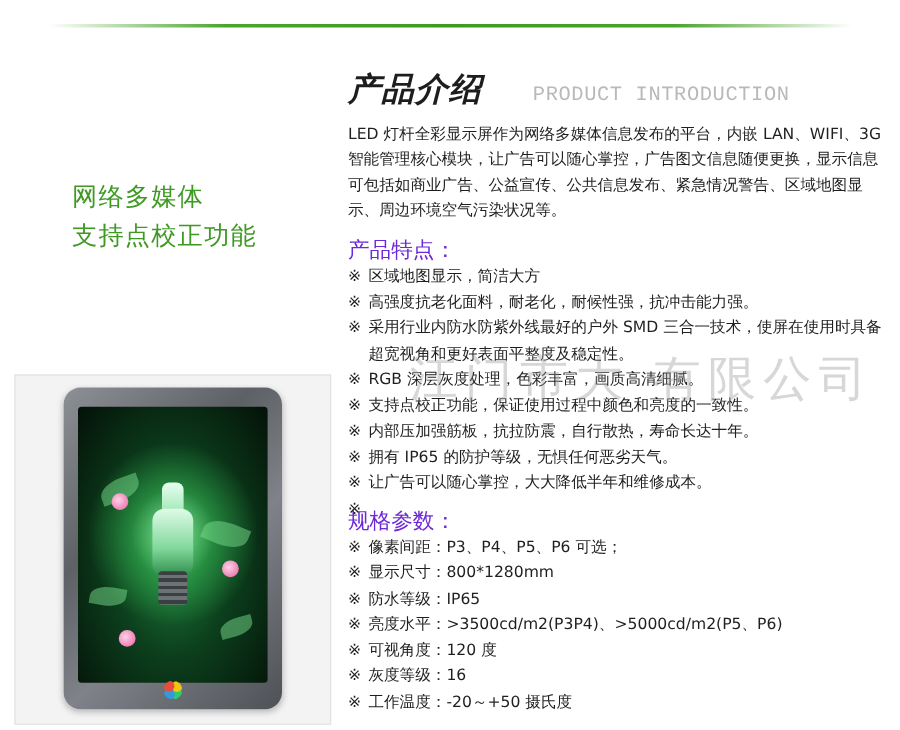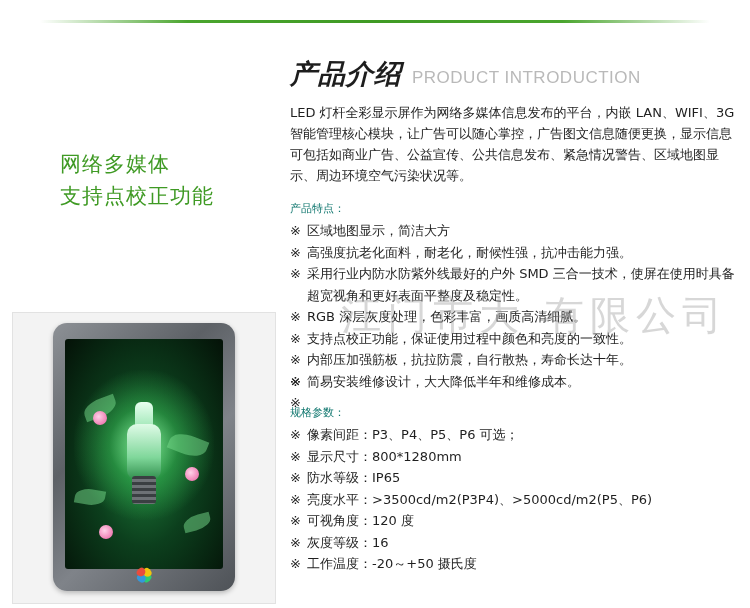--- a/index.html
+++ b/index.html
@@ -185,33 +185,34 @@
     font-weight: bold;
     font-style: italic;
     color: #1d1d1d;
     letter-spacing: 1px;
     font-family: "DejaVu Sans", "Liberation Sans", sans-serif;
   }
   .head-en {
     font-size: 17px;
     color: #b9b9b9;
     letter-spacing: .5px;
-    font-family: Liberation Sans, sans-serif;
+    font-family: Liberation Mono, monospace;
+    margin-left: 32px;
   }
   .para {
     font-size: 13px;
     line-height: 21px;
     color: #1f1f1f;
     font-family: "DejaVu Sans", "Liberation Sans", sans-serif;
     margin: 0 4px 12px 0;
   }
   .section-label {
-    font-size: 11px;
+    font-size: 18px;
     line-height: 21px;
-    color: #0f766e;
+    color: #6d28d9;
     font-family: "DejaVu Sans", "Liberation Sans", sans-serif;
     margin: 0 0 1px 0;
   }
   .bullets {
     list-style: none;
     margin: 0 0 10px 0;
     padding: 0;
   }
   .bullets li {
     font-size: 13px;
@@ -288,22 +289,22 @@
     <p class="para">LED 灯杆全彩显示屏作为网络多媒体信息发布的平台，内嵌 LAN、WIFI、3G 智能管理核心模块，让广告可以随心掌控，广告图文信息随便更换，显示信息可包括如商业广告、公益宣传、公共信息发布、紧急情况警告、区域地图显示、周边环境空气污染状况等。</p>
 
     <p class="section-label">产品特点：</p>
     <ul class="bullets">
       <li><span class="mk">※</span><span>区域地图显示，简洁大方</span></li>
       <li><span class="mk">※</span><span>高强度抗老化面料，耐老化，耐候性强，抗冲击能力强。</span></li>
       <li><span class="mk">※</span><span>采用行业内防水防紫外线最好的户外 SMD 三合一技术，使屏在使用时具备超宽视角和更好表面平整度及稳定性。</span></li>
       <li><span class="mk">※</span><span>RGB 深层灰度处理，色彩丰富，画质高清细腻。</span></li>
       <li><span class="mk">※</span><span>支持点校正功能，保证使用过程中颜色和亮度的一致性。</span></li>
       <li><span class="mk">※</span><span>内部压加强筋板，抗拉防震，自行散热，寿命长达十年。</span></li>
-      <li><span class="mk">※</span></li>
-      <li><span class="mk">※</span><span>简易安装维修设计，大大降低半年和维修成本。</span></li>
+      <li><span class="mk">※</span><span>拥有 IP65 的防护等级，无惧任何恶劣天气。</span></li>
+      <li><span class="mk">※</span><span>让广告可以随心掌控，大大降低半年和维修成本。</span></li>
       <li><span class="mk">※</span></li>
     </ul>
 
     <p class="section-label">规格参数：</p>
     <ul class="bullets">
       <li><span class="mk">※</span><span>像素间距：P3、P4、P5、P6 可选；</span></li>
       <li><span class="mk">※</span><span>显示尺寸：800*1280mm</span></li>
       <li><span class="mk">※</span><span>防水等级：IP65</span></li>
       <li><span class="mk">※</span><span>亮度水平：&gt;3500cd/m2(P3P4)、&gt;5000cd/m2(P5、P6)</span></li>
       <li><span class="mk">※</span><span>可视角度：120 度</span></li>

